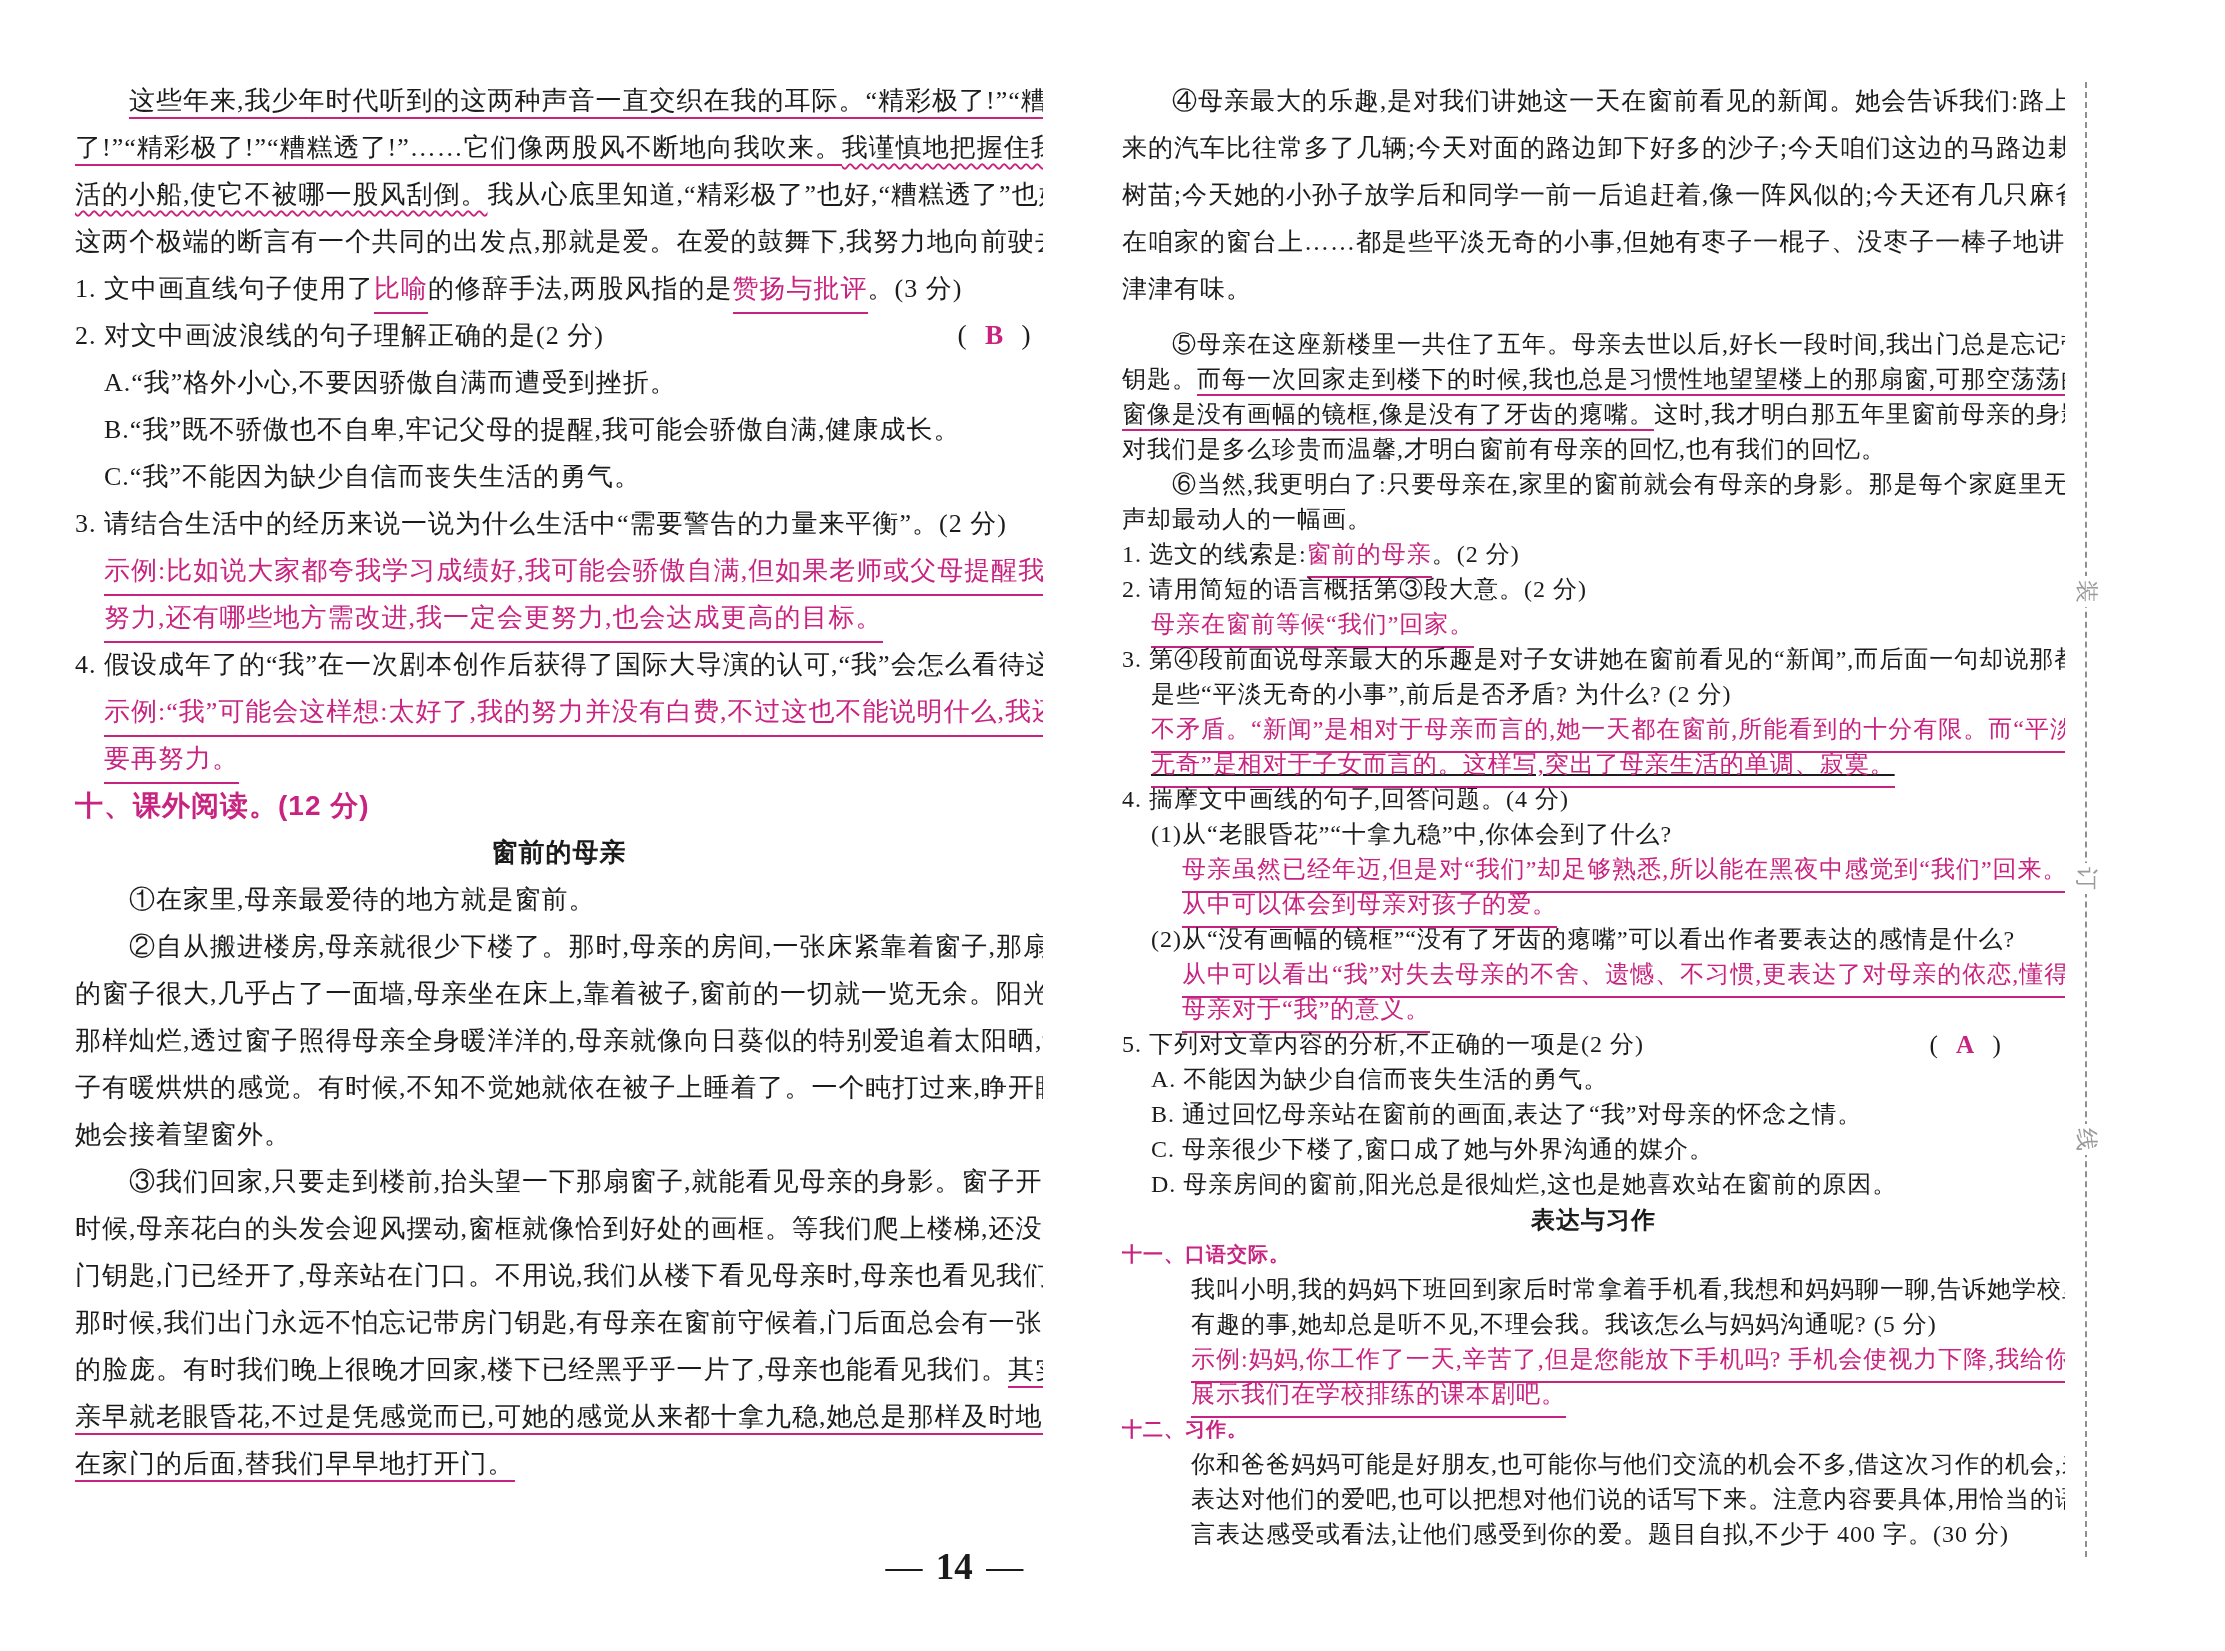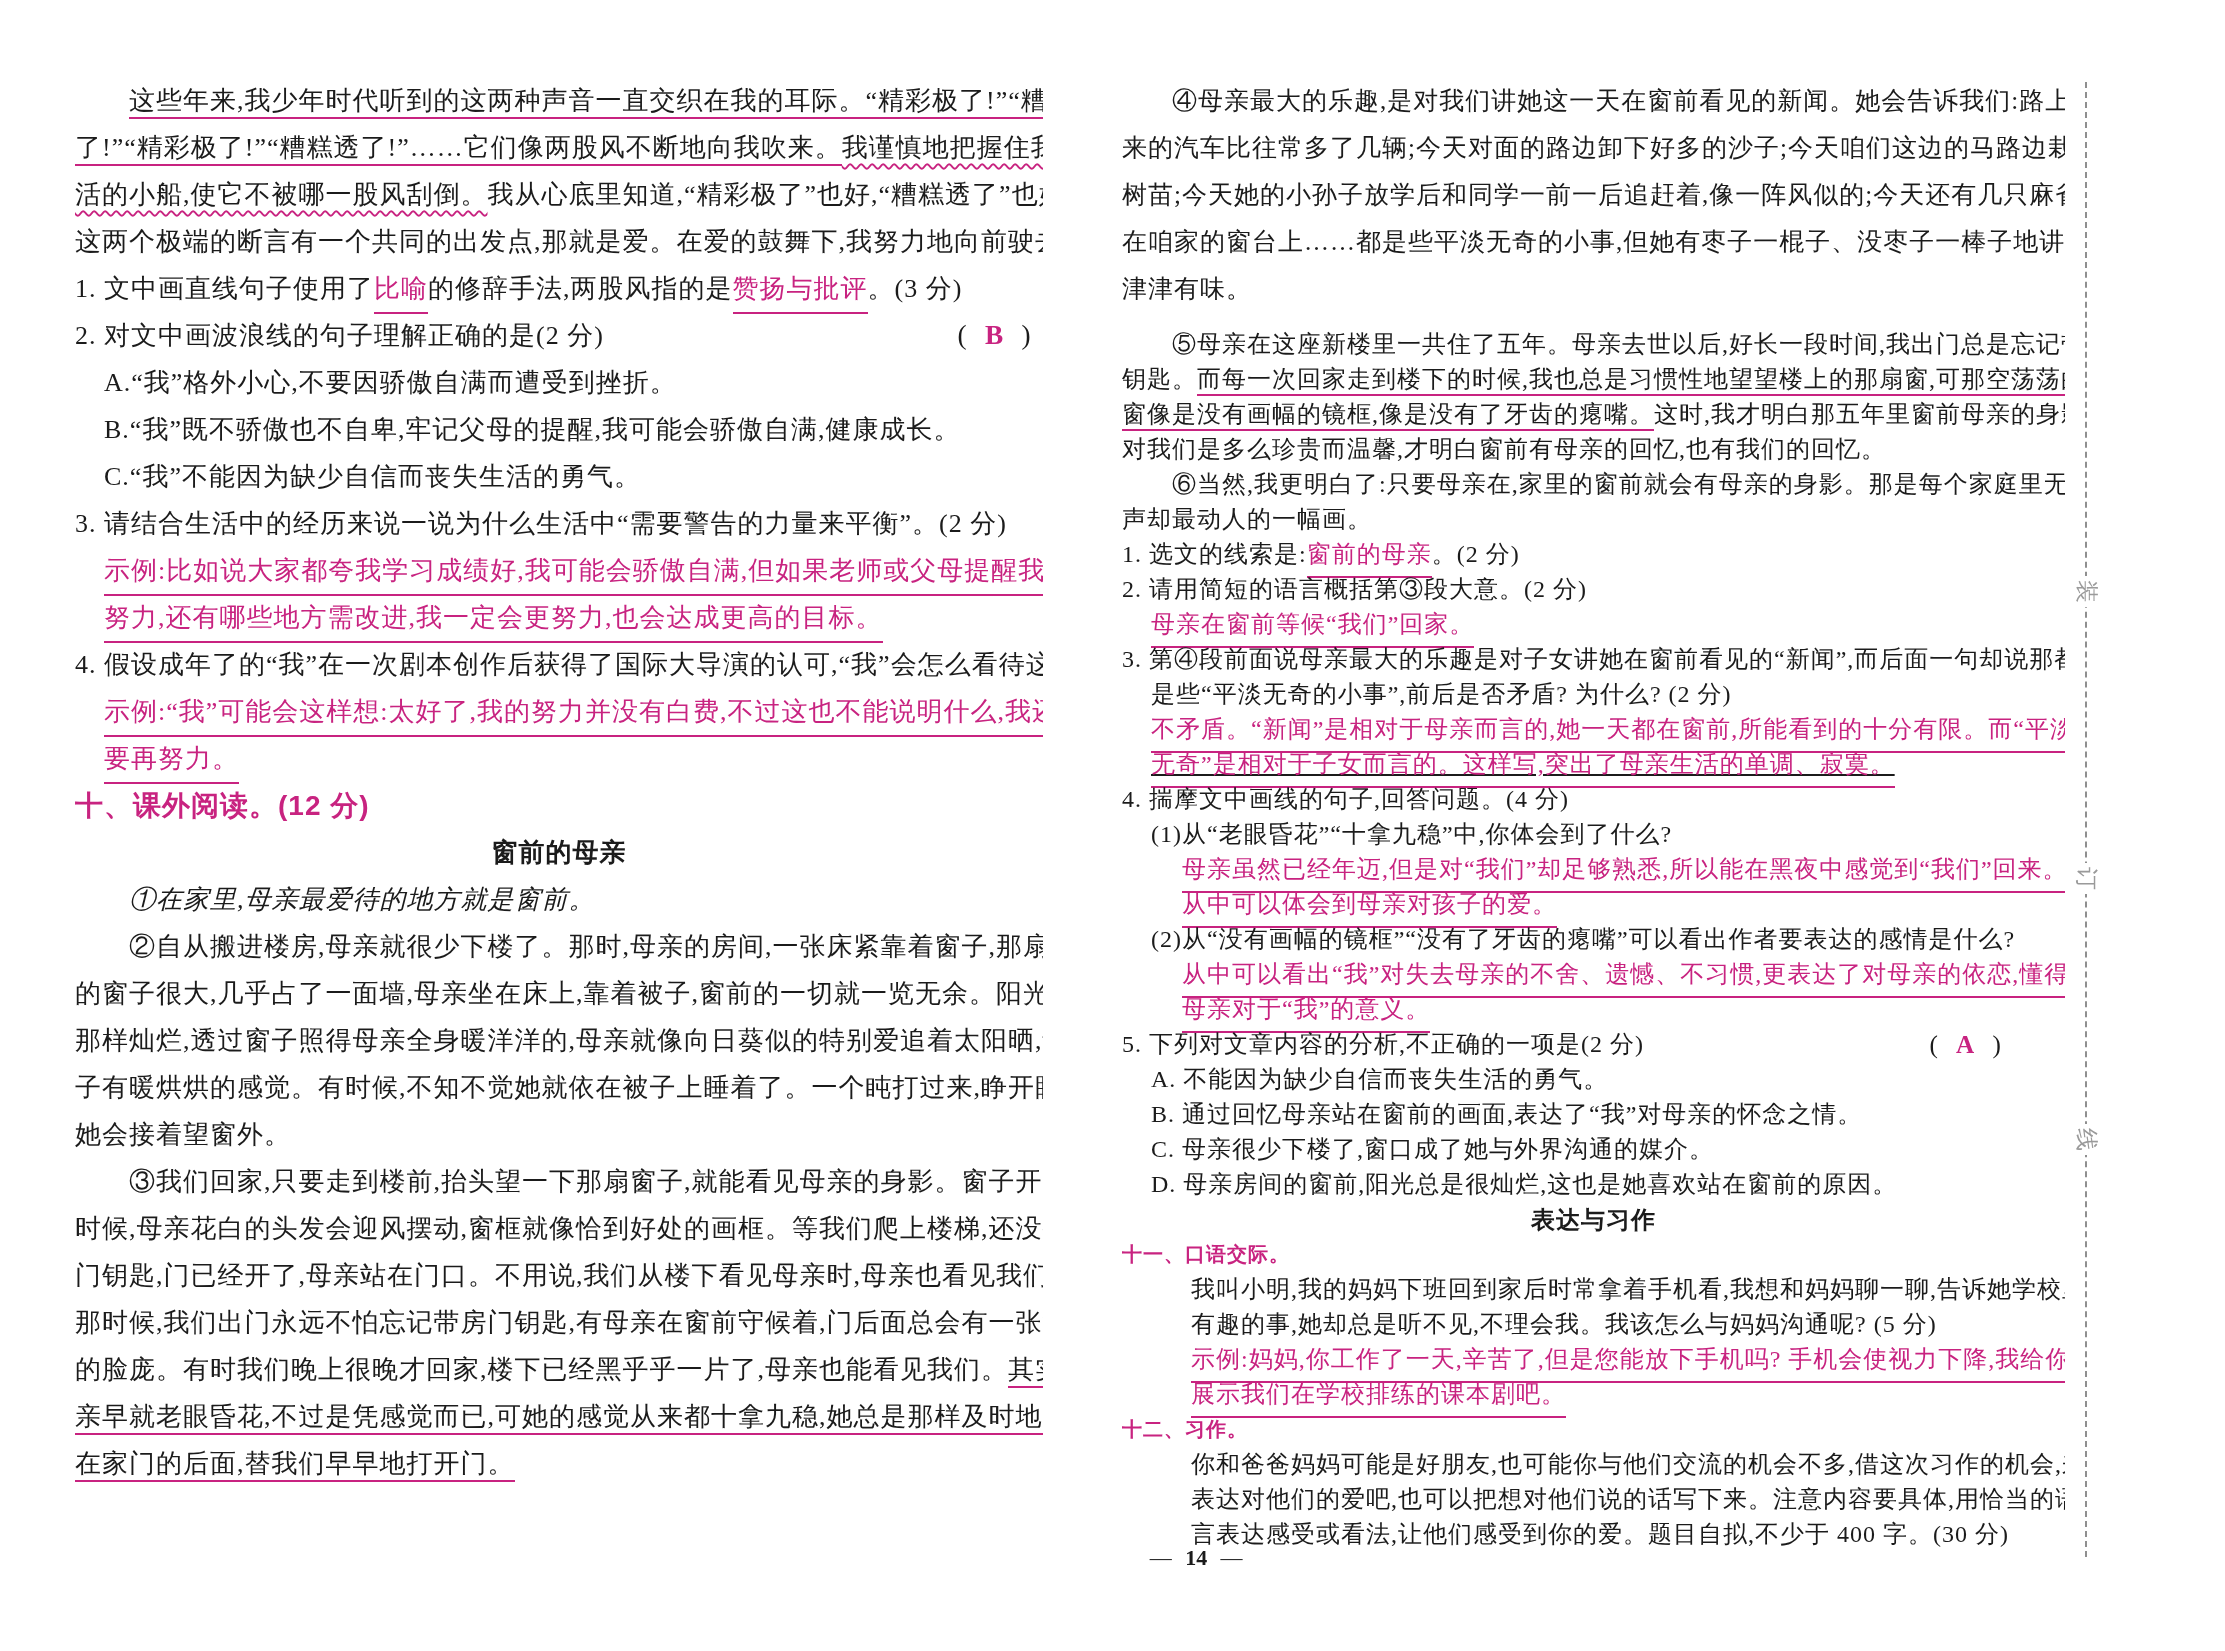--- a/index.html
+++ b/index.html
@@ -41,21 +41,21 @@
   #binding-line{position:absolute;left:2085px;top:82px;height:1475px;width:0;border-left:2.9px dashed #8f8f8f;}
   .binding-char{
     position:absolute;left:2071px;width:31px;height:31px;line-height:31px;text-align:center;
     color:#9a9a9a;background:#ffffff;font-size:23px;transform:rotate(90deg);
     font-family:"Liberation Serif","DejaVu Serif",serif;
   }
   #binding-char-0{top:576px;}
   #binding-char-1{top:863px;}
   #binding-char-2{top:1124px;}
   
-  #page-footer{position:absolute;left:872px;top:1545px;width:384px;text-align:right;font-size:22px;}
+  #page-footer{position:absolute;left:872px;top:1545px;width:384px;text-align:left;font-size:37px;}
   #page-footer .dash{letter-spacing:0;padding:0 13.4px;}
   #page-footer .num{font-weight:bold;font-family:"Liberation Serif","DejaVu Serif",serif;}
 </style>
 </head>
 <body>
 
 <div class="page">
 
   <div id="left-col" class="col">
       <div class="line" style="padding-left: 54px;"><span class="seg ul">这些年来,我少年时代听到的这两种声音一直交织在我的耳际。“精彩极了!”“糟糕透</span></div>
@@ -68,21 +68,21 @@
       <div class="line" style="padding-left: 29px;"><span class="seg">B.“我”既不骄傲也不自卑,牢记父母的提醒,我可能会骄傲自满,健康成长。</span></div>
       <div class="line" style="padding-left: 29px;"><span class="seg">C.“我”不能因为缺少自信而丧失生活的勇气。</span></div>
       <div class="line"><span class="seg">3. 请结合生活中的经历来说一说为什么生活中“需要警告的力量来平衡”。(2 分)</span></div>
       <div class="line" style="padding-left: 29px;"><span class="seg pink-ul">示例:比如说大家都夸我学习成绩好,我可能会骄傲自满,但如果老师或父母提醒我继续</span></div>
       <div class="line" style="padding-left: 29px;"><span class="seg pink-ul">努力,还有哪些地方需改进,我一定会更努力,也会达成更高的目标。</span></div>
       <div class="line"><span class="seg">4. 假设成年了的“我”在一次剧本创作后获得了国际大导演的认可,“我”会怎么看待这件</span></div>
       <div class="line" style="padding-left: 29px;"><span class="seg pink-ul">示例:“我”可能会这样想:太好了,我的努力并没有白费,不过这也不能说明什么,我还需</span></div>
       <div class="line" style="padding-left: 29px;"><span class="seg pink-ul">要再努力。</span></div>
       <div class="line section"><span class="seg">十、课外阅读。(12 分)</span></div>
       <div class="line title"><span class="seg">窗前的母亲</span></div>
-      <div class="line" style="padding-left: 54px; font-style: italic;"><span class="seg">①在家里,母亲最爱待的地方就是窗前。</span></div>
+      <div class="line" style="padding-left: 54px;"><span class="seg">①在家里,母亲最爱待的地方就是窗前。</span></div>
       <div class="line" style="padding-left: 54px;"><span class="seg">②自从搬进楼房,母亲就很少下楼了。那时,母亲的房间,一张床紧靠着窗子,那扇朝南</span></div>
       <div class="line"><span class="seg">的窗子很大,几乎占了一面墙,母亲坐在床上,靠着被子,窗前的一切就一览无余。阳光总是</span></div>
       <div class="line"><span class="seg">那样灿烂,透过窗子照得母亲全身暖洋洋的,母亲就像向日葵似的特别爱追着太阳晒,让身</span></div>
       <div class="line"><span class="seg">子有暖烘烘的感觉。有时候,不知不觉她就依在被子上睡着了。一个盹打过来,睁开眼睛,</span></div>
       <div class="line"><span class="seg">她会接着望窗外。</span></div>
       <div class="line" style="padding-left: 54px;"><span class="seg">③我们回家,只要走到楼前,抬头望一下那扇窗子,就能看见母亲的身影。窗子开着的</span></div>
       <div class="line"><span class="seg">时候,母亲花白的头发会迎风摆动,窗框就像恰到好处的画框。等我们爬上楼梯,还没掏出</span></div>
       <div class="line"><span class="seg">门钥匙,门已经开了,母亲站在门口。不用说,我们从楼下看见母亲时,母亲也看见我们了。</span></div>
       <div class="line"><span class="seg">那时候,我们出门永远不怕忘记带房门钥匙,有母亲在窗前守候着,门后面总会有一张温暖</span></div>
       <div class="line"><span class="seg">的脸庞。有时我们晚上很晚才回家,楼下已经黑乎乎一片了,母亲也能看见我们。</span><span class="seg ul">其实,母</span></div>

